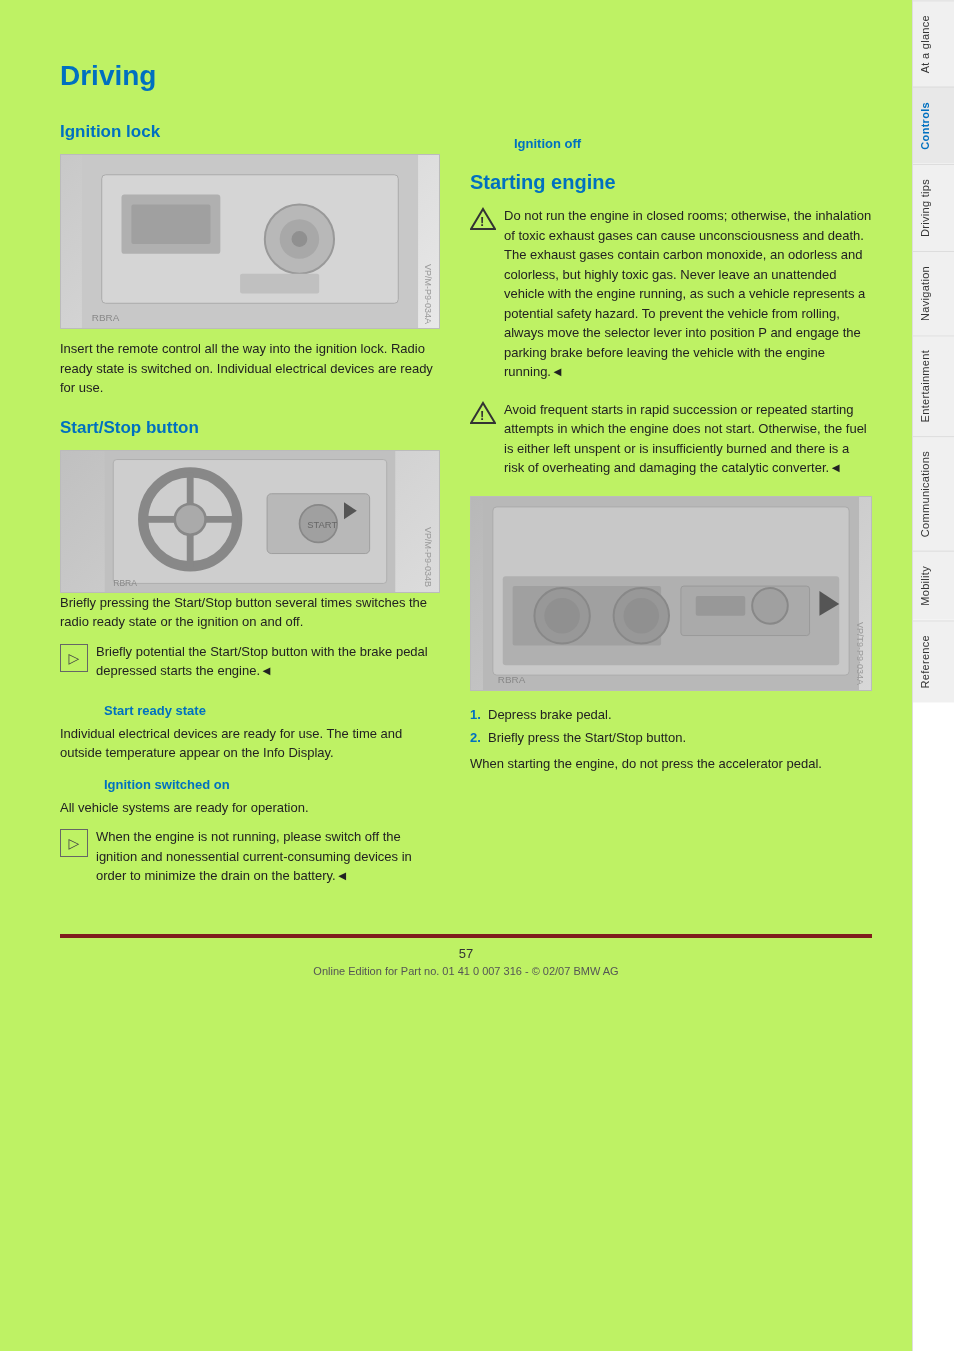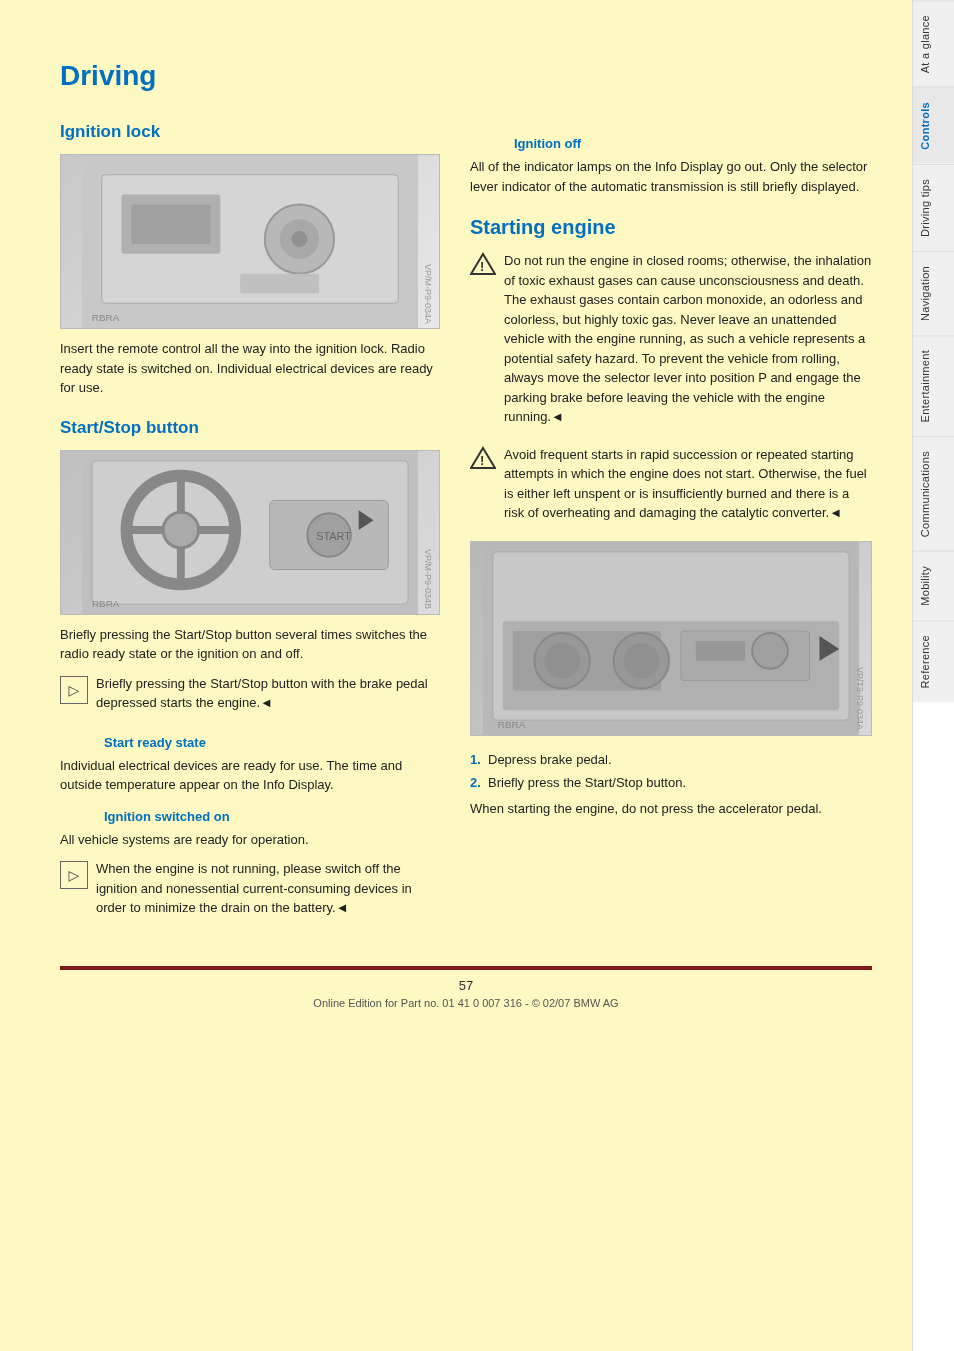--- a/index.html
+++ b/index.html
@@ -9,21 +9,21 @@
       background: #fff;
       width: 954px;
       min-height: 1351px;
       display: flex;
       overflow: hidden;
     }
 
     .main-content {
       flex: 1;
       padding: 60px 40px 40px 60px;
-      background: #fef9c3;
+      background: #bef264;
       position: relative;
     }
 
     .sidebar {
       width: 42px;
       background: #fff;
       border-left: 1px solid #ddd;
       display: flex;
       flex-direction: column;
       align-items: center;
@@ -158,24 +158,23 @@
       height: 175px;
       background: linear-gradient(135deg, #c8c8c8, #e8e8e8);
       border: 1px solid #bbb;
       margin-bottom: 10px;
       position: relative;
       overflow: hidden;
     }
 
     .car-img-start {
       width: 100%;
-      height: 165px;
+      height: 143px;
       background: linear-gradient(135deg, #c0c0c0, #dcdcdc);
       border: 1px solid #bbb;
-      margin-bottom: 10px;
       position: relative;
       overflow: hidden;
     }
 
     .car-img-engine {
       width: 100%;
       height: 195px;
       background: linear-gradient(135deg, #b8b8b8, #d8d8d8);
       border: 1px solid #bbb;
       margin: 10px 0 14px 0;
@@ -264,40 +263,39 @@
           <polygon points="280,60 295,70 280,80" fill="#555"></polygon>
           <text x="10" y="158" font-size="10" fill="#888" font-family="Arial">RBRA</text>
         </svg>
         <div class="img-watermark-right">VP/M-P9-034B</div>
       </div>
 
       <p>Briefly pressing the Start/Stop button several times switches the radio ready state or the ignition on and off.</p>
 
       <div class="note-box">
         <div class="arrow-note">▷</div>
-        <p class="note-text">Briefly pressing the Start/Stop button with the brake pedal depressed starts the engine.◄</p>
+        <p class="note-text">Briefly potential the Start/Stop button with the brake pedal depressed starts the engine.◄</p>
       </div>
 
       <h3 class="sub-section-title">Start ready state</h3>
       <p>Individual electrical devices are ready for use. The time and outside temperature appear on the Info Display.</p>
 
       <h3 class="sub-section-title">Ignition switched on</h3>
       <p>All vehicle systems are ready for operation.</p>
 
       <div class="note-box">
         <div class="arrow-note">▷</div>
         <p class="note-text">When the engine is not running, please switch off the ignition and nonessential current-consuming devices in order to minimize the drain on the battery.◄</p>
       </div>
 
     </div>
 
     <div class="right-col">
 
       <h3 class="sub-section-title">Ignition off</h3>
-      <p>All of the indicator lamps on the Info Display go out. Only the selector lever indicator of the automatic transmission is still briefly displayed.</p>
 
       <div class="section-divider"></div>
       <h2 class="section-title" style="font-size:20px;">Starting engine</h2>
 
       <div class="note-box">
         <div class="warning-icon">
           <svg width="26" height="24" viewBox="0 0 26 24">
             <polygon points="13,2 25,22 1,22" fill="none" stroke="#333" stroke-width="2"></polygon>
             <text x="10" y="19" font-size="13" font-weight="bold" fill="#333" font-family="Arial">!</text>
           </svg>

